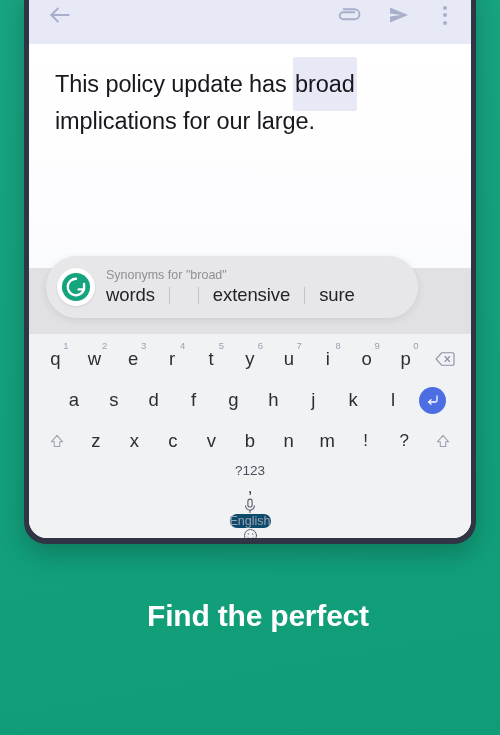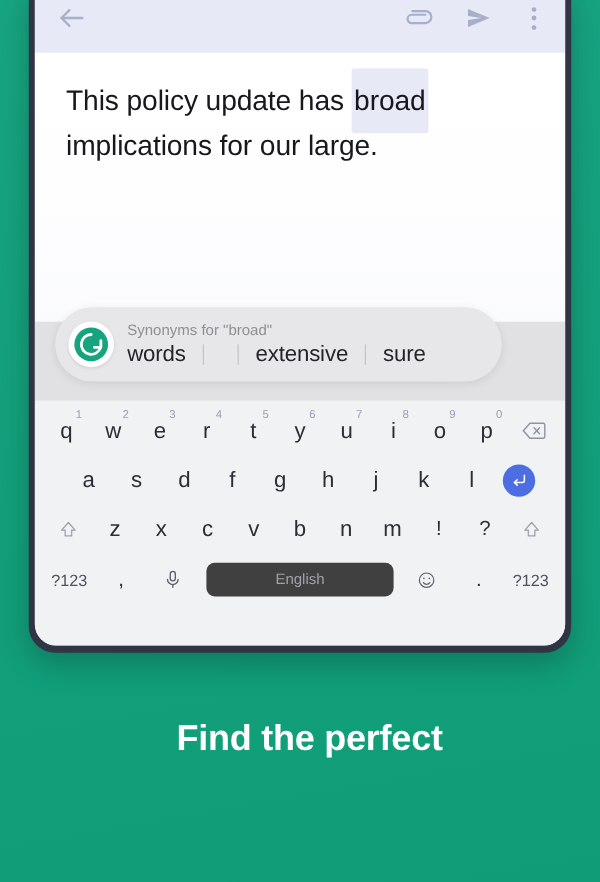--- a/index.html
+++ b/index.html
@@ -185,21 +185,21 @@
     flex-direction: column;
   }
   .kb-row {
     display: flex;
     align-items: center;
     height: 38px;
     margin-bottom: 3px;
   }
   .kb-row.r2 { padding: 0 18px; }
   .kb-row.r3 { padding: 0 2px; }
-  .kb-row.r4 { height: 40px; margin-bottom: 0; }
+  .kb-row.r4 { height: 40px; margin-bottom: 0; flex-direction: column; }
   .key {
     flex: 1 1 0;
     height: 100%;
     display: flex;
     align-items: center;
     justify-content: center;
     position: relative;
     font-size: 18.5px;
     color: #2b2e36;
     border-radius: 6px;
@@ -223,21 +223,21 @@
     border-radius: 50%;
     background: #4c6ee2;
     display: flex;
     align-items: center;
     justify-content: center;
     margin-left: 6px;
   }
   .space-key {
     flex: 3.6 1 0;
     height: 28px;
-    background: #404040;
+    background: #0c4a6e;
     border-radius: 7px;
     display: flex;
     align-items: center;
     justify-content: center;
     font-size: 12.5px;
     color: #9da2ad;
     margin: 0 6px;
   }
 
   

